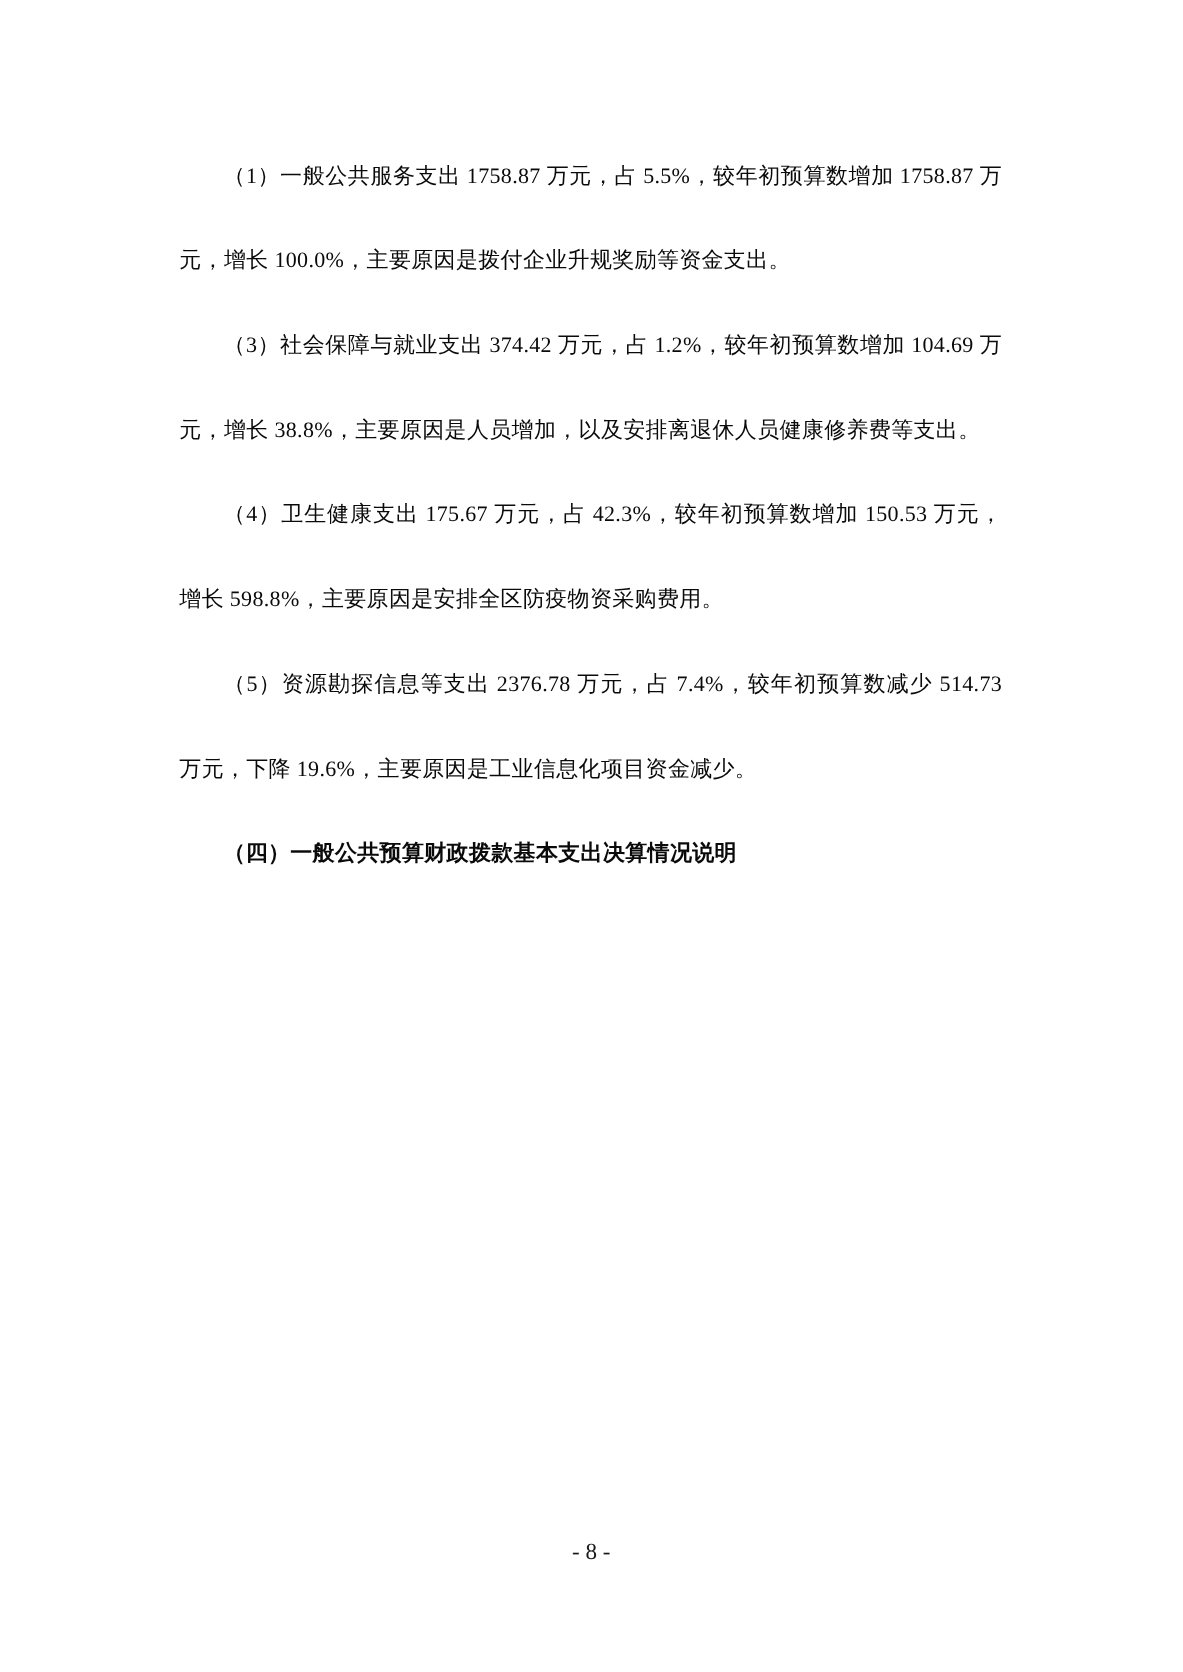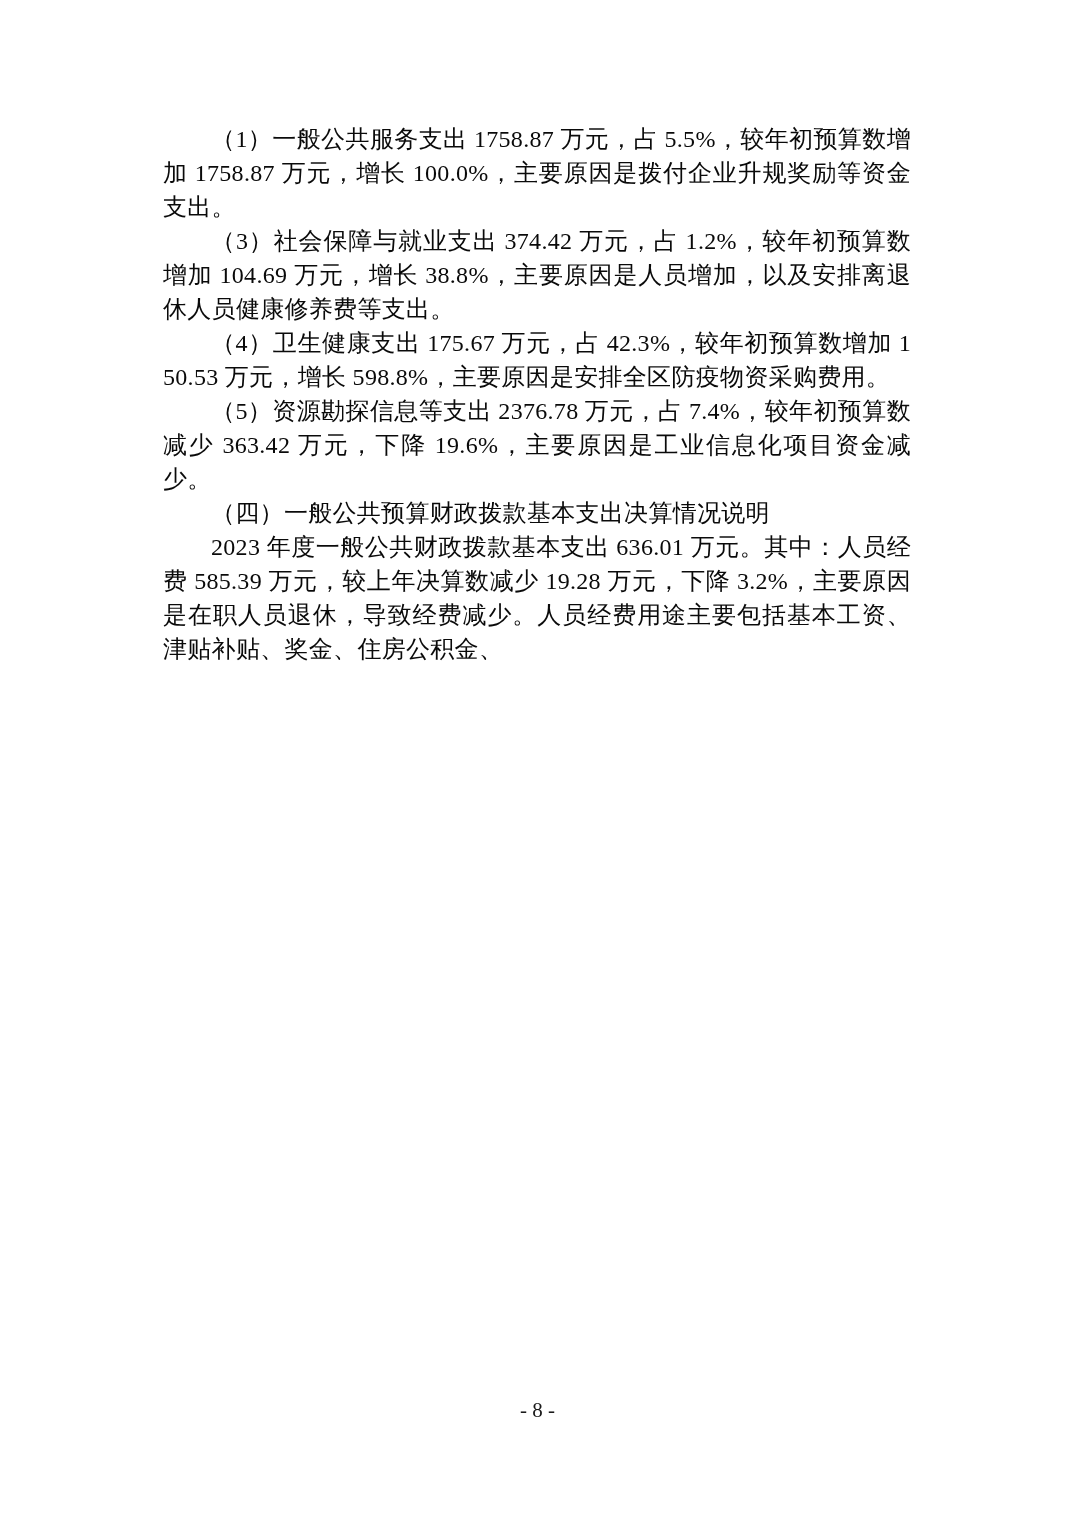--- a/index.html
+++ b/index.html
@@ -18,49 +18,48 @@
   }
   .content {
     position: absolute;
     left: 163px;
     top: 122px;
     width: 748px;
   }
   .content p {
     margin: 0;
     padding: 0;
-    font-size: 24px;
-    line-height: 34px;
+    font-size: 20px;
+    line-height: 77px;
     text-align: justify;
     text-justify: inter-character;
     text-indent: 2em;
     letter-spacing: 0.3px;
     word-break: break-all;
   }
   .content p.heading {
-    font-weight: normal;
+    font-weight: bold;
   }
   .footer {
     position: absolute;
     left: 0;
     top: 1396px;
     width: 100%;
     text-align: center;
     font-size: 21px;
     line-height: 28px;
     color: #1a1a1a;
   }
 </style>
 </head>
 <body>
 
 <div class="page">
   <div class="content">
     <p>（1）一般公共服务支出 1758.87 万元，占 5.5%，较年初预算数增加 1758.87 万元，增长 100.0%，主要原因是拨付企业升规奖励等资金支出。</p>
     <p>（3）社会保障与就业支出 374.42 万元，占 1.2%，较年初预算数增加 104.69 万元，增长 38.8%，主要原因是人员增加，以及安排离退休人员健康修养费等支出。</p>
     <p>（4）卫生健康支出 175.67 万元，占 42.3%，较年初预算数增加 150.53 万元，增长 598.8%，主要原因是安排全区防疫物资采购费用。</p>
-    <p>（5）资源勘探信息等支出 2376.78 万元，占 7.4%，较年初预算数减少 363.42 万元，下降 19.6%，主要原因是工业信息化项目资金减少。</p>
+    <p>（5）资源勘探信息等支出 2376.78 万元，占 7.4%，较年初预算数减少 514.73 万元，下降 19.6%，主要原因是工业信息化项目资金减少。</p>
     <p class="heading">（四）一般公共预算财政拨款基本支出决算情况说明</p>
-    <p>2023 年度一般公共财政拨款基本支出 636.01 万元。其中：人员经费 585.39 万元，较上年决算数减少 19.28 万元，下降 3.2%，主要原因是在职人员退休，导致经费减少。人员经费用途主要包括基本工资、津贴补贴、奖金、住房公积金、</p>
   </div>
 
   <div class="footer">- 8 -</div>
 </div>
 
 </body></html>

